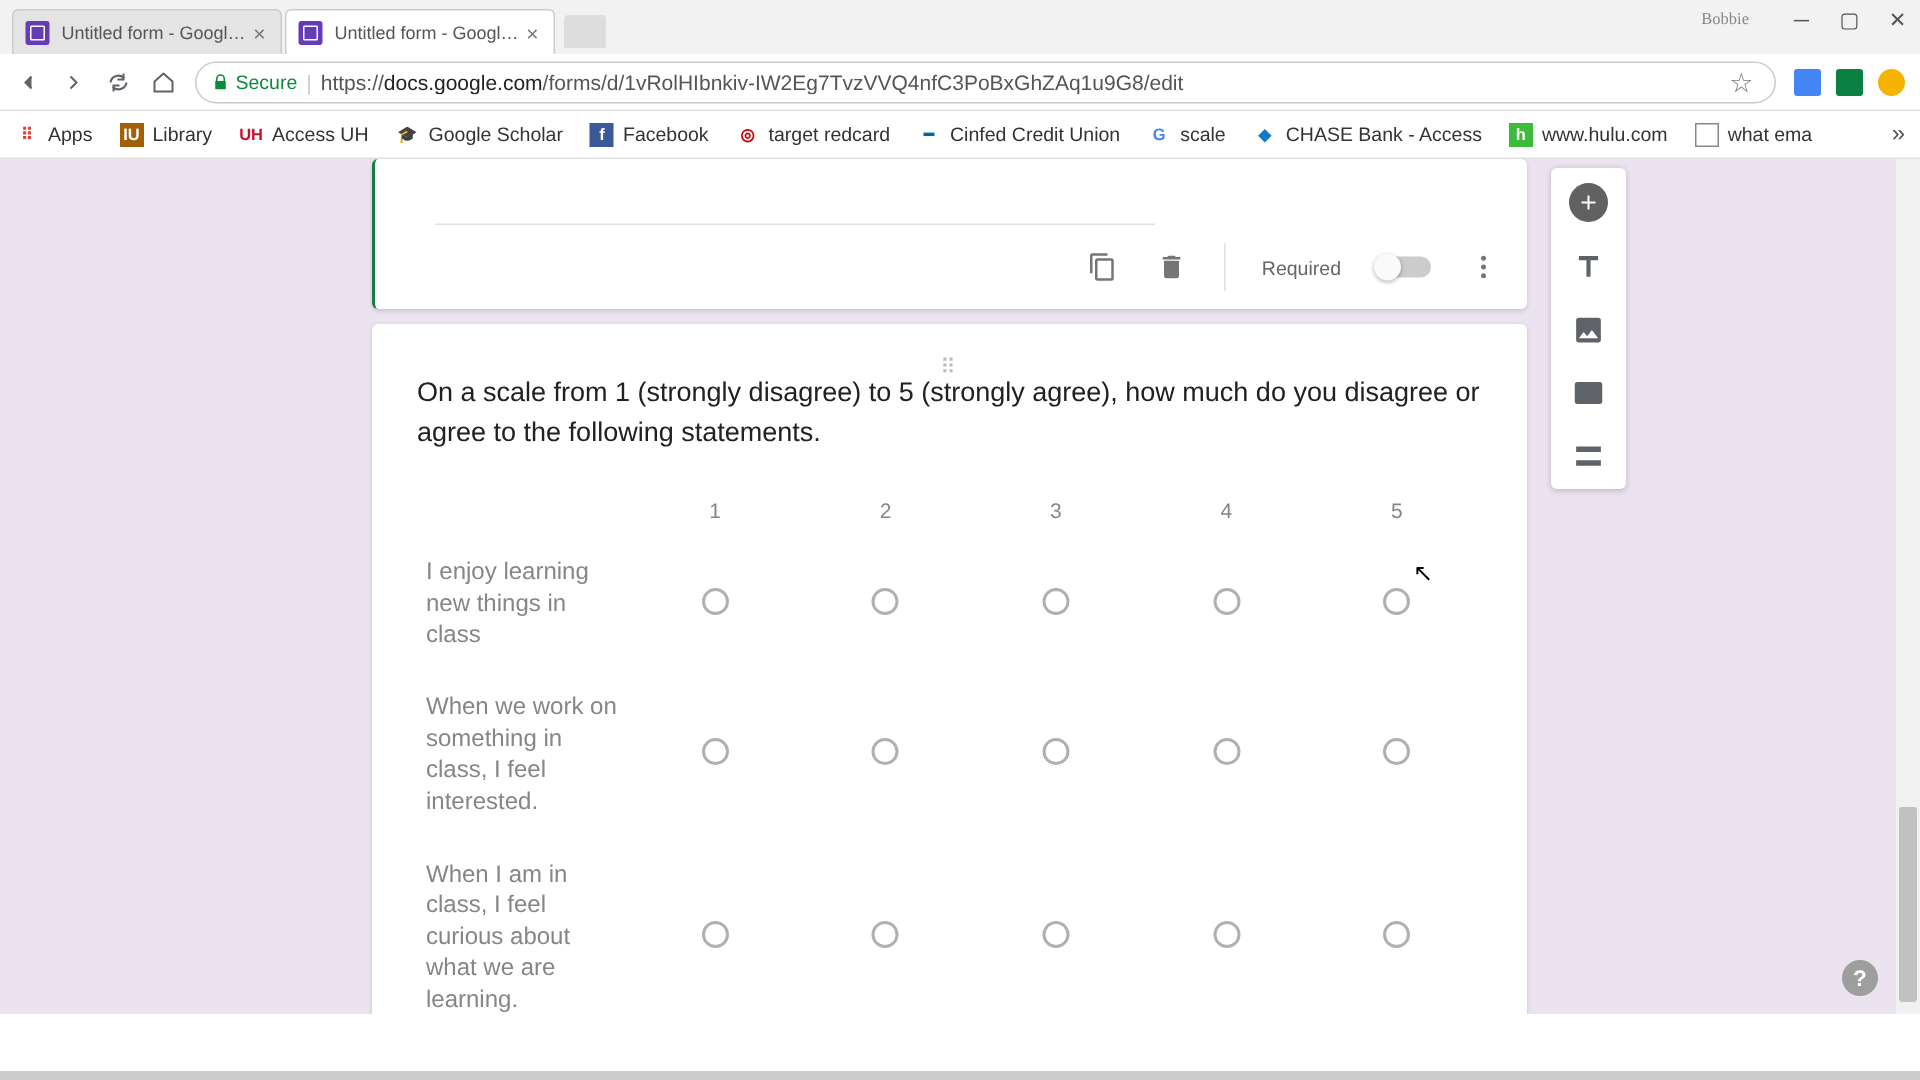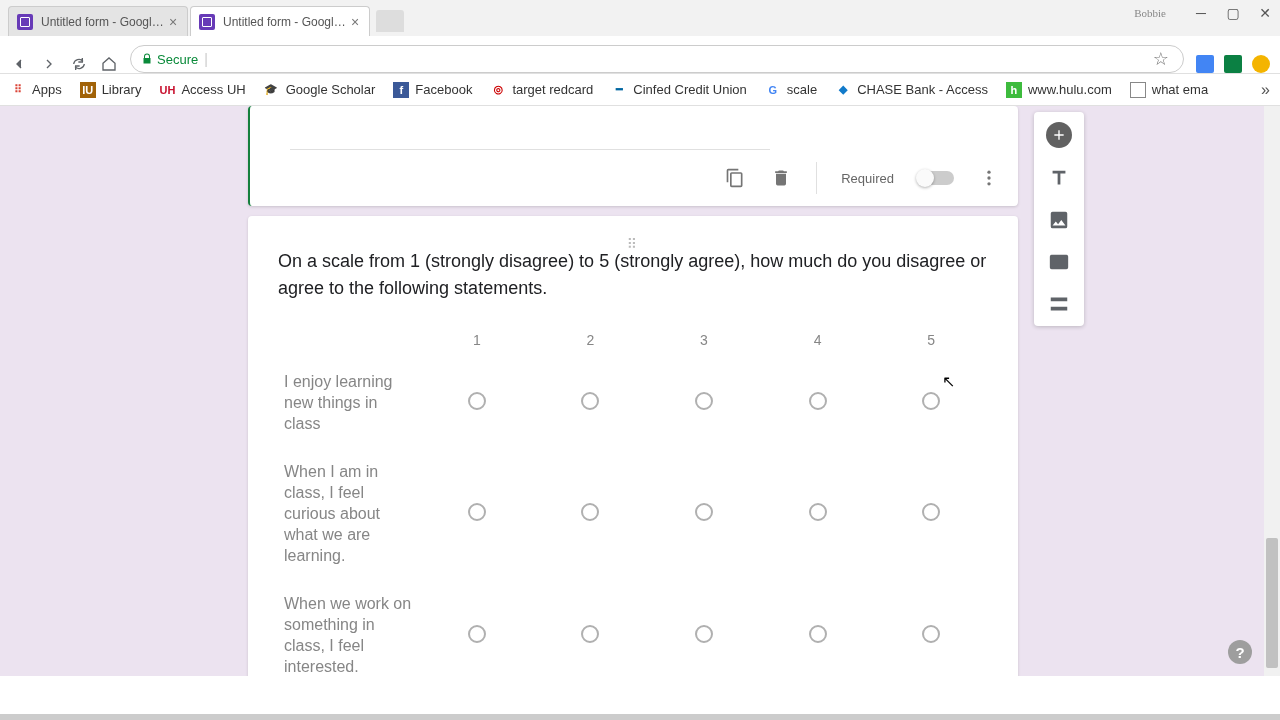--- a/index.html
+++ b/index.html
@@ -12,21 +12,21 @@
 .tab.inactive { background: #e4e4e4; }
 .tab-favicon { width: 16px; height: 16px; background: #673ab7; margin-right: 8px; border-radius: 2px; display:flex; align-items:center; justify-content:center;}
 .tab-favicon::before { content:""; width:8px; height:8px; border:1px solid #fff; border-radius:1px;}
 .tab-title { flex: 1; white-space: nowrap; overflow: hidden; text-overflow: ellipsis; }
 .tab-close { width: 12px; height: 12px; color: #777; font-size: 14px; line-height: 12px; text-align: center; cursor:pointer;}
 .newtab { width: 28px; height: 22px; background: #ddd; margin-left: 4px; border-radius: 3px 3px 0 0; margin-bottom:4px;}
 .window-controls { position: absolute; right: 8px; top: 6px; display: flex; gap: 18px; align-items: center; }
 .profile-name { font-size: 11px; color: #888; font-family: cursive; margin-right: 10px;}
 .win-btn { width: 14px; height: 14px; color: #555; font-size: 14px; display:flex; align-items:center; justify-content:center; cursor:pointer;}
 
-.addr-bar { height: 38px; display: flex; align-items: flex-end; padding: 0 10px; gap: 12px; border-bottom: 1px solid #e0e0e0; }
+.addr-bar { height: 38px; display: flex; align-items: center; padding: 0 10px; gap: 12px; border-bottom: 1px solid #e0e0e0; }
 .nav-btn { width: 18px; height: 18px; color: #555; cursor:pointer; display:flex; align-items:center; justify-content:center;}
 .nav-btn svg { width: 16px; height: 16px; }
 .url-box { flex: 1; height: 28px; border: 1px solid #ccc; border-radius: 14px; display: flex; align-items: center; padding: 0 10px; font-size: 14px; color: #333; gap:6px;}
 .secure { color: #0a8a3a; font-size: 13px; display:flex; align-items:center; gap:4px;}
 .lock-icon { width:12px; height:12px; }
 .url-text { color: #555; white-space:nowrap; overflow:hidden;}
 .url-text .host { color: #222; }
 .star-icon { color: #777; font-size: 18px; margin-right:4px;}
 .ext-icons { display:flex; gap:10px; align-items:center;}
 .ext-icon { width:18px; height:18px; border-radius:2px;}
@@ -119,20 +119,21 @@
         </svg>
       </div>
     <div class="url-box">
       <span class="secure">
         <svg class="lock-icon" viewBox="0 0 24 24">
             <path fill="#0a8a3a" d="M6 10V7a6 6 0 0112 0v3h1v11H5V10h1zm2 0h8V7a4 4 0 00-8 0v3z"></path>
           </svg>
         <span>Secure</span>
       </span>
       <span style="color:#ccc">|</span>
+      <span class="url-text"><span>https://</span><span class="host">docs.google.com</span><span>/forms/d/1vRolHIbnkiv-IW2Eg7TvzVVQ4nfC3PoBxGhZAq1u9G8/edit</span></span>
       <span style="flex:1"></span>
       <span class="star-icon">☆</span>
     </div>
     <div class="ext-icons">
       <div class="ext-icon" style="background:#4285f4"></div>
       <div class="ext-icon" style="background:#0b8043"></div>
       <div class="ext-icon" style="background:#f4b400; border-radius:50%"></div>
     </div>
   </div>
 
@@ -230,29 +231,29 @@
         <tbody id="grid-body">
             <tr>
               <td class="row-label">I enjoy learning new things in class</td>
               <td class="radio-cell"><span class="radio-circle"></span></td>
               <td class="radio-cell"><span class="radio-circle"></span></td>
               <td class="radio-cell"><span class="radio-circle"></span></td>
               <td class="radio-cell"><span class="radio-circle"></span></td>
               <td class="radio-cell"><span class="radio-circle"></span></td>
             </tr>
             <tr>
+              <td class="row-label">When we work on something in class, I feel interested.</td>
+              <td class="radio-cell"><span class="radio-circle"></span></td>
+              <td class="radio-cell"><span class="radio-circle"></span></td>
+              <td class="radio-cell"><span class="radio-circle"></span></td>
+              <td class="radio-cell"><span class="radio-circle"></span></td>
+              <td class="radio-cell"><span class="radio-circle"></span></td>
+            </tr>
+            <tr>
               <td class="row-label">When I am in class, I feel curious about what we are learning.</td>
-              <td class="radio-cell"><span class="radio-circle"></span></td>
-              <td class="radio-cell"><span class="radio-circle"></span></td>
-              <td class="radio-cell"><span class="radio-circle"></span></td>
-              <td class="radio-cell"><span class="radio-circle"></span></td>
-              <td class="radio-cell"><span class="radio-circle"></span></td>
-            </tr>
-            <tr>
-              <td class="row-label">When we work on something in class, I feel interested.</td>
               <td class="radio-cell"><span class="radio-circle"></span></td>
               <td class="radio-cell"><span class="radio-circle"></span></td>
               <td class="radio-cell"><span class="radio-circle"></span></td>
               <td class="radio-cell"><span class="radio-circle"></span></td>
               <td class="radio-cell"><span class="radio-circle"></span></td>
             </tr>
             <tr>
               <td class="row-label">I hate going to class.</td>
               <td class="radio-cell"><span class="radio-circle"></span></td>
               <td class="radio-cell"><span class="radio-circle"></span></td>

